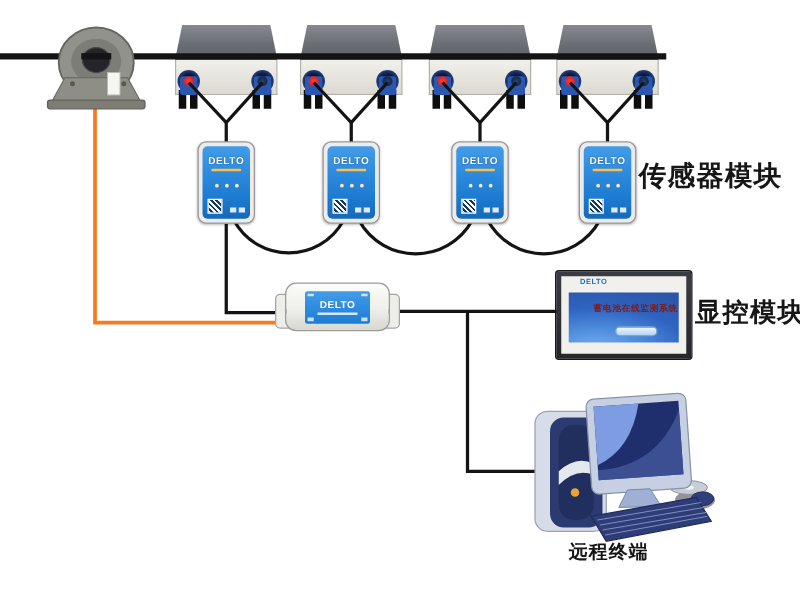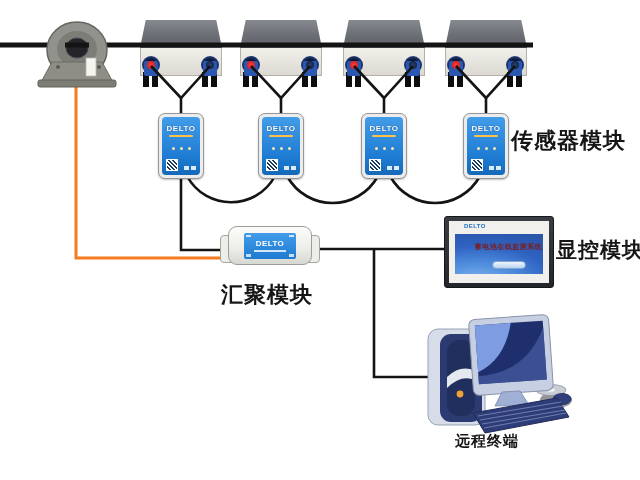--- a/index.html
+++ b/index.html
@@ -308,18 +308,17 @@
       <div class="disp-bezel">
         <div class="disp-logo">DELTO</div>
         <div class="disp-screen">
           <div class="disp-title">蓄电池在线监测系统</div>
           <div class="disp-btn"></div>
         </div>
       </div>
     </div>
 
     <div class="cn-label lbl-sensor">传感器模块</div>
-    <div class="cn-label lbl-hub">汇聚模块</div>
     <div class="cn-label lbl-disp">显控模块</div>
     <div class="cn-label lbl-term">远程终端</div>
   </div>
 
 </div>
 
 </body></html>

